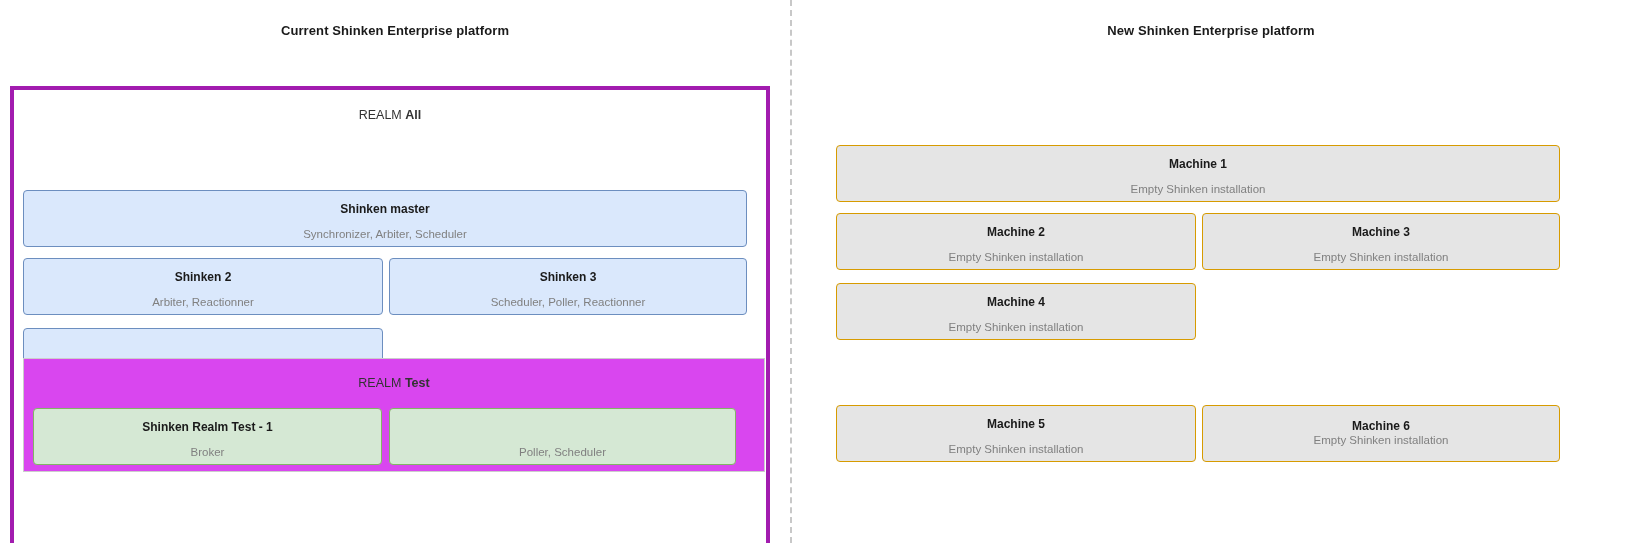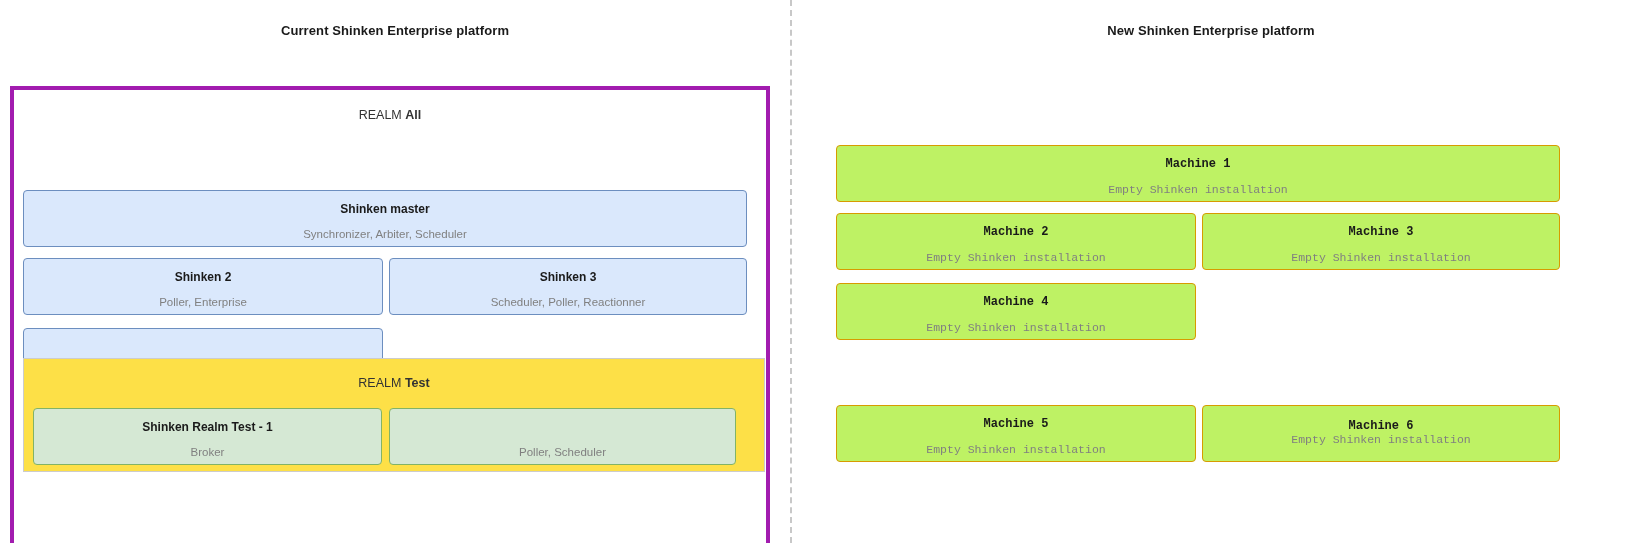--- a/index.html
+++ b/index.html
@@ -56,21 +56,21 @@
     background: #ffffff;
     box-sizing: border-box;
   }
   .realm-inner {
     position: absolute;
     left: 9px;
     top: 268px;
     width: 742px;
     height: 114px;
     border: 1px solid #cccccc;
-    background: #fde047;
+    background: #d946ef;
     box-sizing: border-box;
   }
   .realm-label {
     position: absolute;
     left: 0;
     width: 100%;
     text-align: center;
     font-size: 12.5px;
     color: #333333;
   }
@@ -113,21 +113,21 @@
   .node.compact .n-title,
   .node.compact .n-sub {
     position: static;
     width: auto;
     top: auto;
   }
   .node.compact .n-sub { line-height: 1.25; }
 
   .node.blue   { background: #dae8fc; border-color: #6c8ebf; margin-top: 47px; }
   .node.green  { background: #d5e8d4; border-color: #82b366; }
-  .node.orange { background: #bef264; border-color: #d79b00; font-family: Liberation Mono, monospace; }
+  .node.orange { background: #e5e5e5; border-color: #d79b00; }
 </style>
 </head>
 <body>
 
 <div class="panel panel-left">
 
   <div class="panel-title">Current Shinken Enterprise platform</div>
 
   <div class="realm-outer">
 
@@ -136,21 +136,21 @@
       <b>All</b>
     </div>
 
     <div class="node blue" style="left:9px; top:53px; width:724px; height:57px;">
       <div class="n-title">Shinken master</div>
       <div class="n-sub">Synchronizer, Arbiter, Scheduler</div>
     </div>
 
     <div class="node blue" style="left:9px; top:121px; width:360px; height:57px;">
       <div class="n-title">Shinken 2</div>
-      <div class="n-sub">Poller, Enterprise</div>
+      <div class="n-sub">Arbiter, Reactionner</div>
     </div>
 
     <div class="node blue" style="left:375px; top:121px; width:358px; height:57px;">
       <div class="n-title">Shinken 3</div>
       <div class="n-sub">Scheduler, Poller, Reactionner</div>
     </div>
 
     <div class="node blue" style="left:9px; top:191px; width:360px; height:57px;">
       <div class="n-sub">Broker</div>
     </div>

